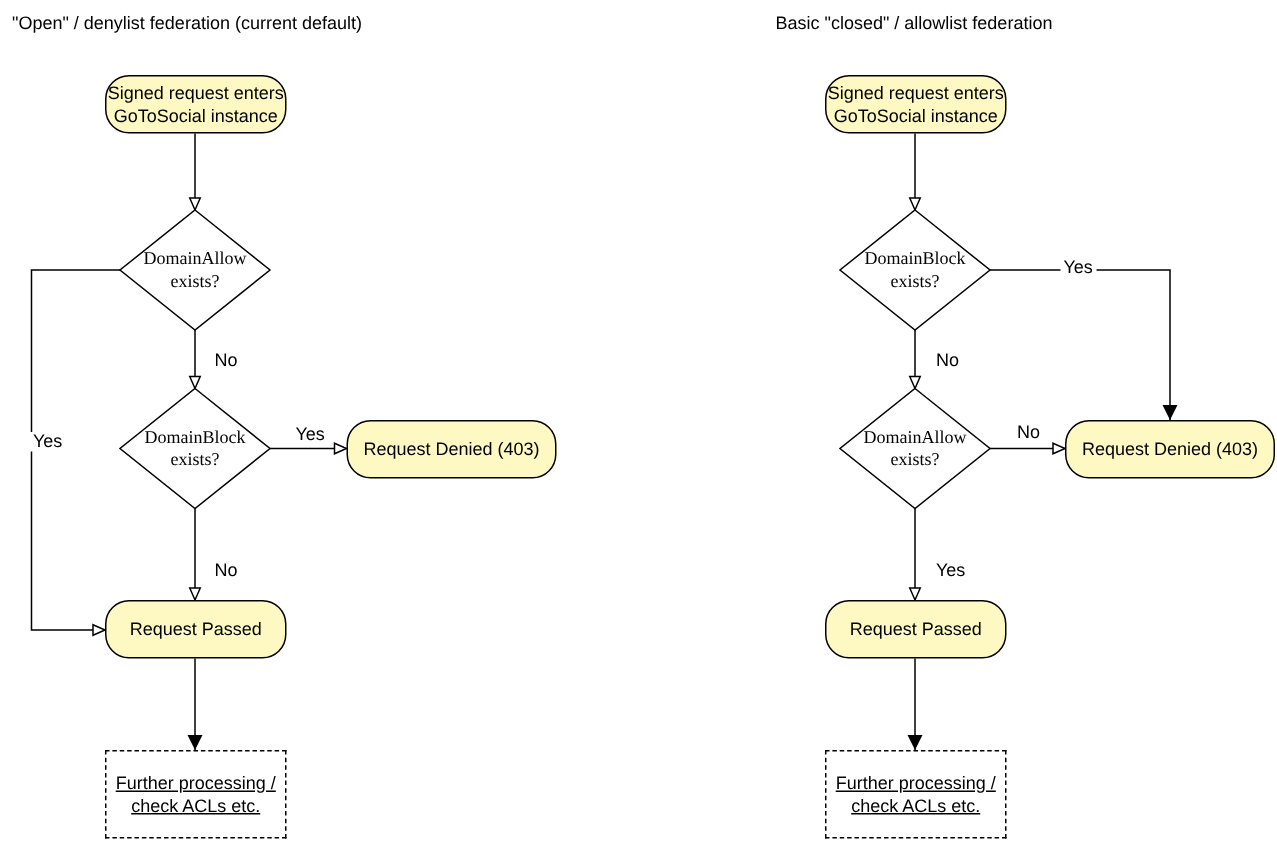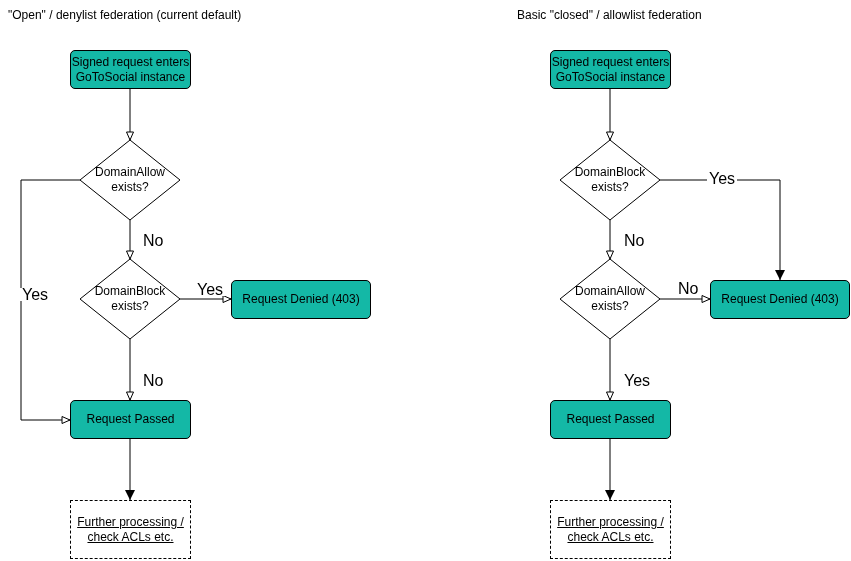--- a/index.html
+++ b/index.html
@@ -34,34 +34,35 @@
     justify-content: center;
     text-align: center;
     font-size: 12px;
     line-height: 15px;
     color: #000000;
     white-space: pre-line;
     box-sizing: border-box;
   }
   .box {
     border: 1px solid #000000;
-    border-radius: 5px;
-    background: #14b8a6;
+    border-radius: 16px;
+    background: #fef9c3;
   }
   .dashed-box {
     border: 1px dashed #000000;
     background: #ffffff;
     text-decoration: underline;
   }
   .diamond-label {
     background: transparent;
+    font-family: Liberation Serif, serif;
   }
   .edge-label {
     position: absolute;
-    font-size: 16px;
+    font-size: 12px;
     line-height: 13px;
     color: #000000;
     background: #ffffff;
     padding: 0 2px;
     white-space: nowrap;
   }
 </style>
 </head>
 <body>
 

